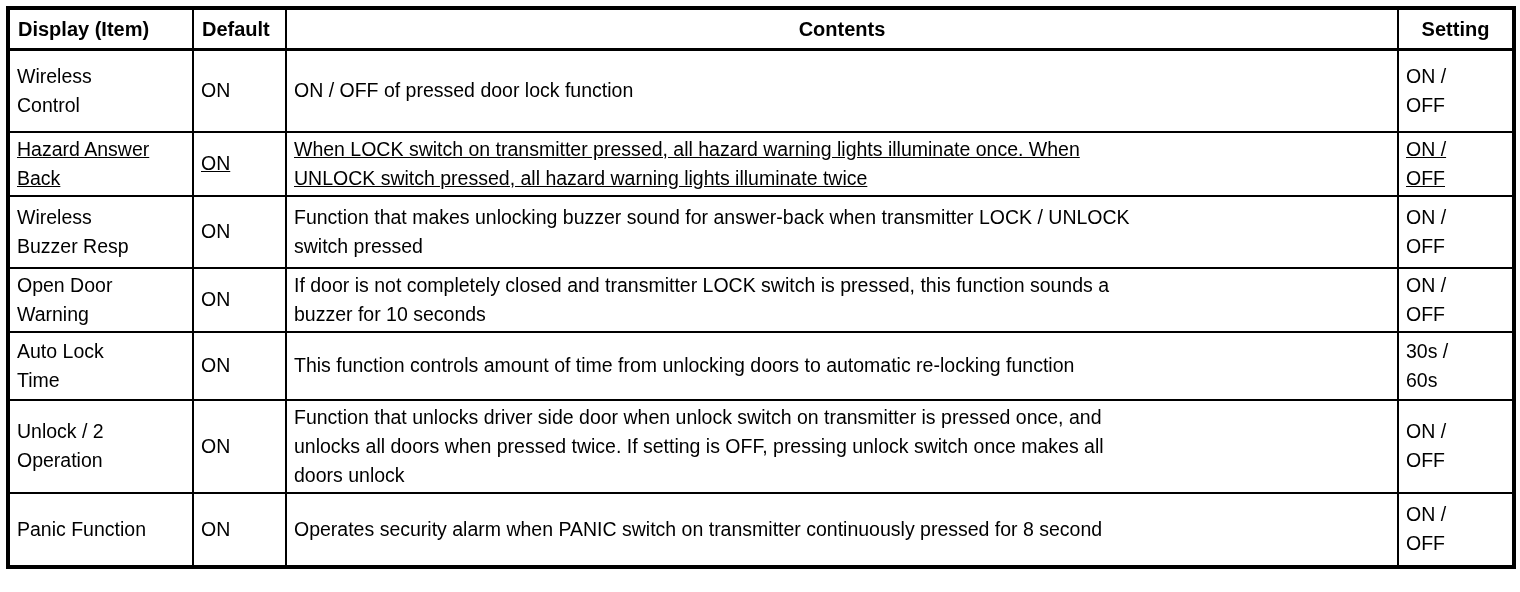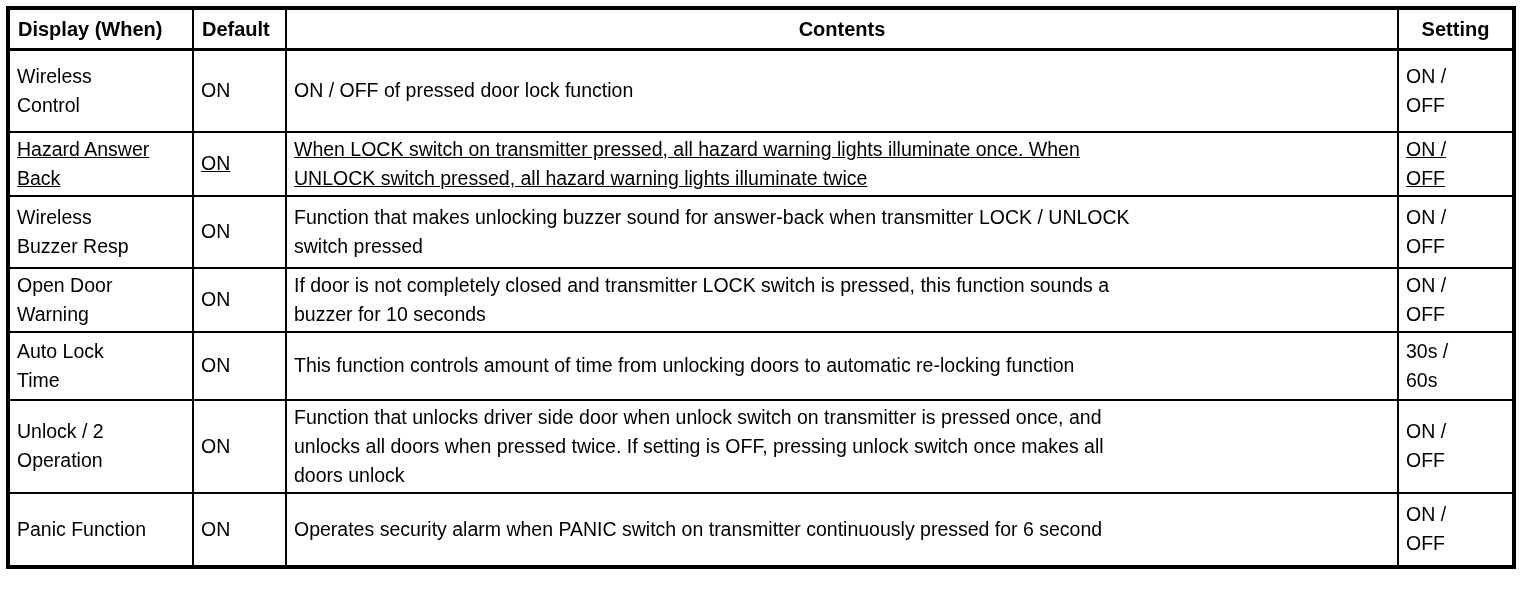--- a/index.html
+++ b/index.html
@@ -61,21 +61,21 @@
 
 <table class="settings-table">
   <colgroup>
     <col class="c-display">
     <col class="c-default">
     <col class="c-contents">
     <col class="c-setting">
   </colgroup>
   <thead>
     <tr>
-      <th class="align-left">Display (When)</th>
+      <th class="align-left">Display (Item)</th>
       <th class="align-left">Default</th>
       <th class="align-center">Contents</th>
       <th class="align-center">Setting</th>
     </tr>
   </thead>
   <tbody>
       <tr>
         <td>Wireless
 Control</td>
         <td>ON</td>
@@ -124,18 +124,18 @@
         <td>ON</td>
         <td>Function that unlocks driver side door when unlock switch on transmitter is pressed once, and
 unlocks all doors when pressed twice. If setting is OFF, pressing unlock switch once makes all
 doors unlock</td>
         <td>ON /
 OFF</td>
       </tr>
       <tr>
         <td>Panic Function</td>
         <td>ON</td>
-        <td>Operates security alarm when PANIC switch on transmitter continuously pressed for 6 second</td>
+        <td>Operates security alarm when PANIC switch on transmitter continuously pressed for 8 second</td>
         <td>ON /
 OFF</td>
       </tr>
     </tbody>
 </table>
 
 </body></html>

